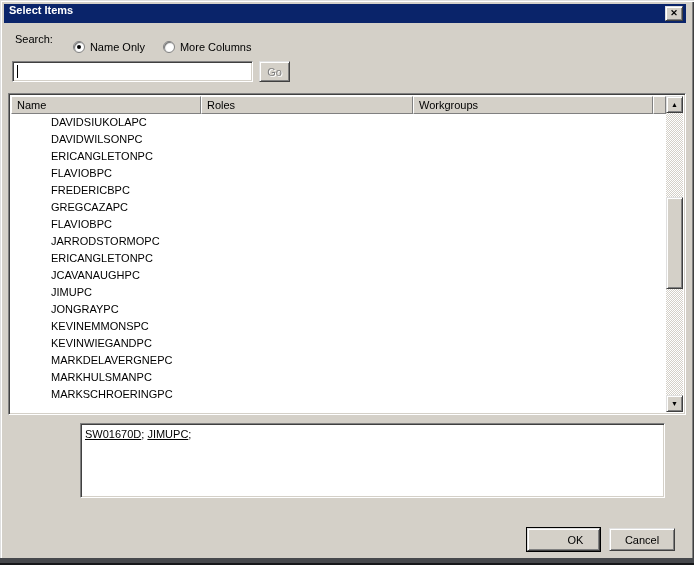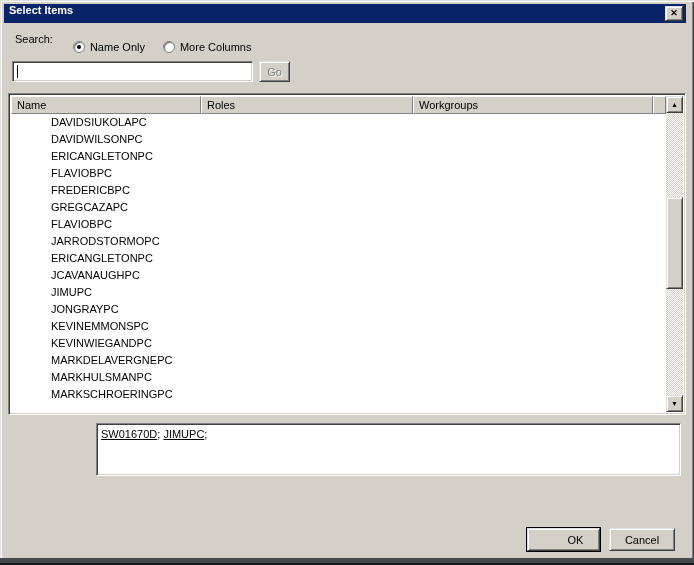--- a/index.html
+++ b/index.html
@@ -67,21 +67,21 @@
   .list-row { height:17px; line-height:17px; padding-left:40px; white-space:nowrap; }
   .scrollbar { position:absolute; right:0; top:0; width:17px; bottom:0; }
   .sb-track {
     position:absolute; left:0; right:0; top:17px; bottom:17px;
     background: repeating-conic-gradient(#ffffff 0% 25%, #d4d0c8 0% 50%) 0 0 / 2px 2px;
   }
   .sb-btn { position:absolute; left:0; width:17px; height:17px; font-size:7px; line-height:1; }
   .sb-up { top:0; } .sb-down { bottom:0; }
   .sb-thumb { position:absolute; left:0; top:101px; width:17px; height:92px; }
   .add-btn { position:absolute; left:12px; top:425px; width:77px; height:22px; }
-  .well { position:absolute; left:96px; top:423px; width:585px; height:53px; }
+  .well { position:absolute; left:80px; top:423px; width:585px; height:75px; }
   .well-text { position:absolute; left:4px; top:3px; right:4px; bottom:3px; line-height:14px; cursor:text; }
   .token { text-decoration:underline; }
   .ok-btn { position:absolute; left:527px; top:528px; width:73px; height:23px;
             box-shadow: 0 0 0 1px #000, inset 1px 1px 0 #ffffff, inset -1px -1px 0 #808080; padding-left: 24px; }
   .cancel-btn { position:absolute; left:609px; top:528px; width:66px; height:23px; }
   .bottom-edge { position:absolute; left:0; right:0; bottom:0; height:7px;
                  background:#46484c; border-bottom:2px solid #17181a; box-sizing:border-box; }
 </style>
 </head>
 <body>

